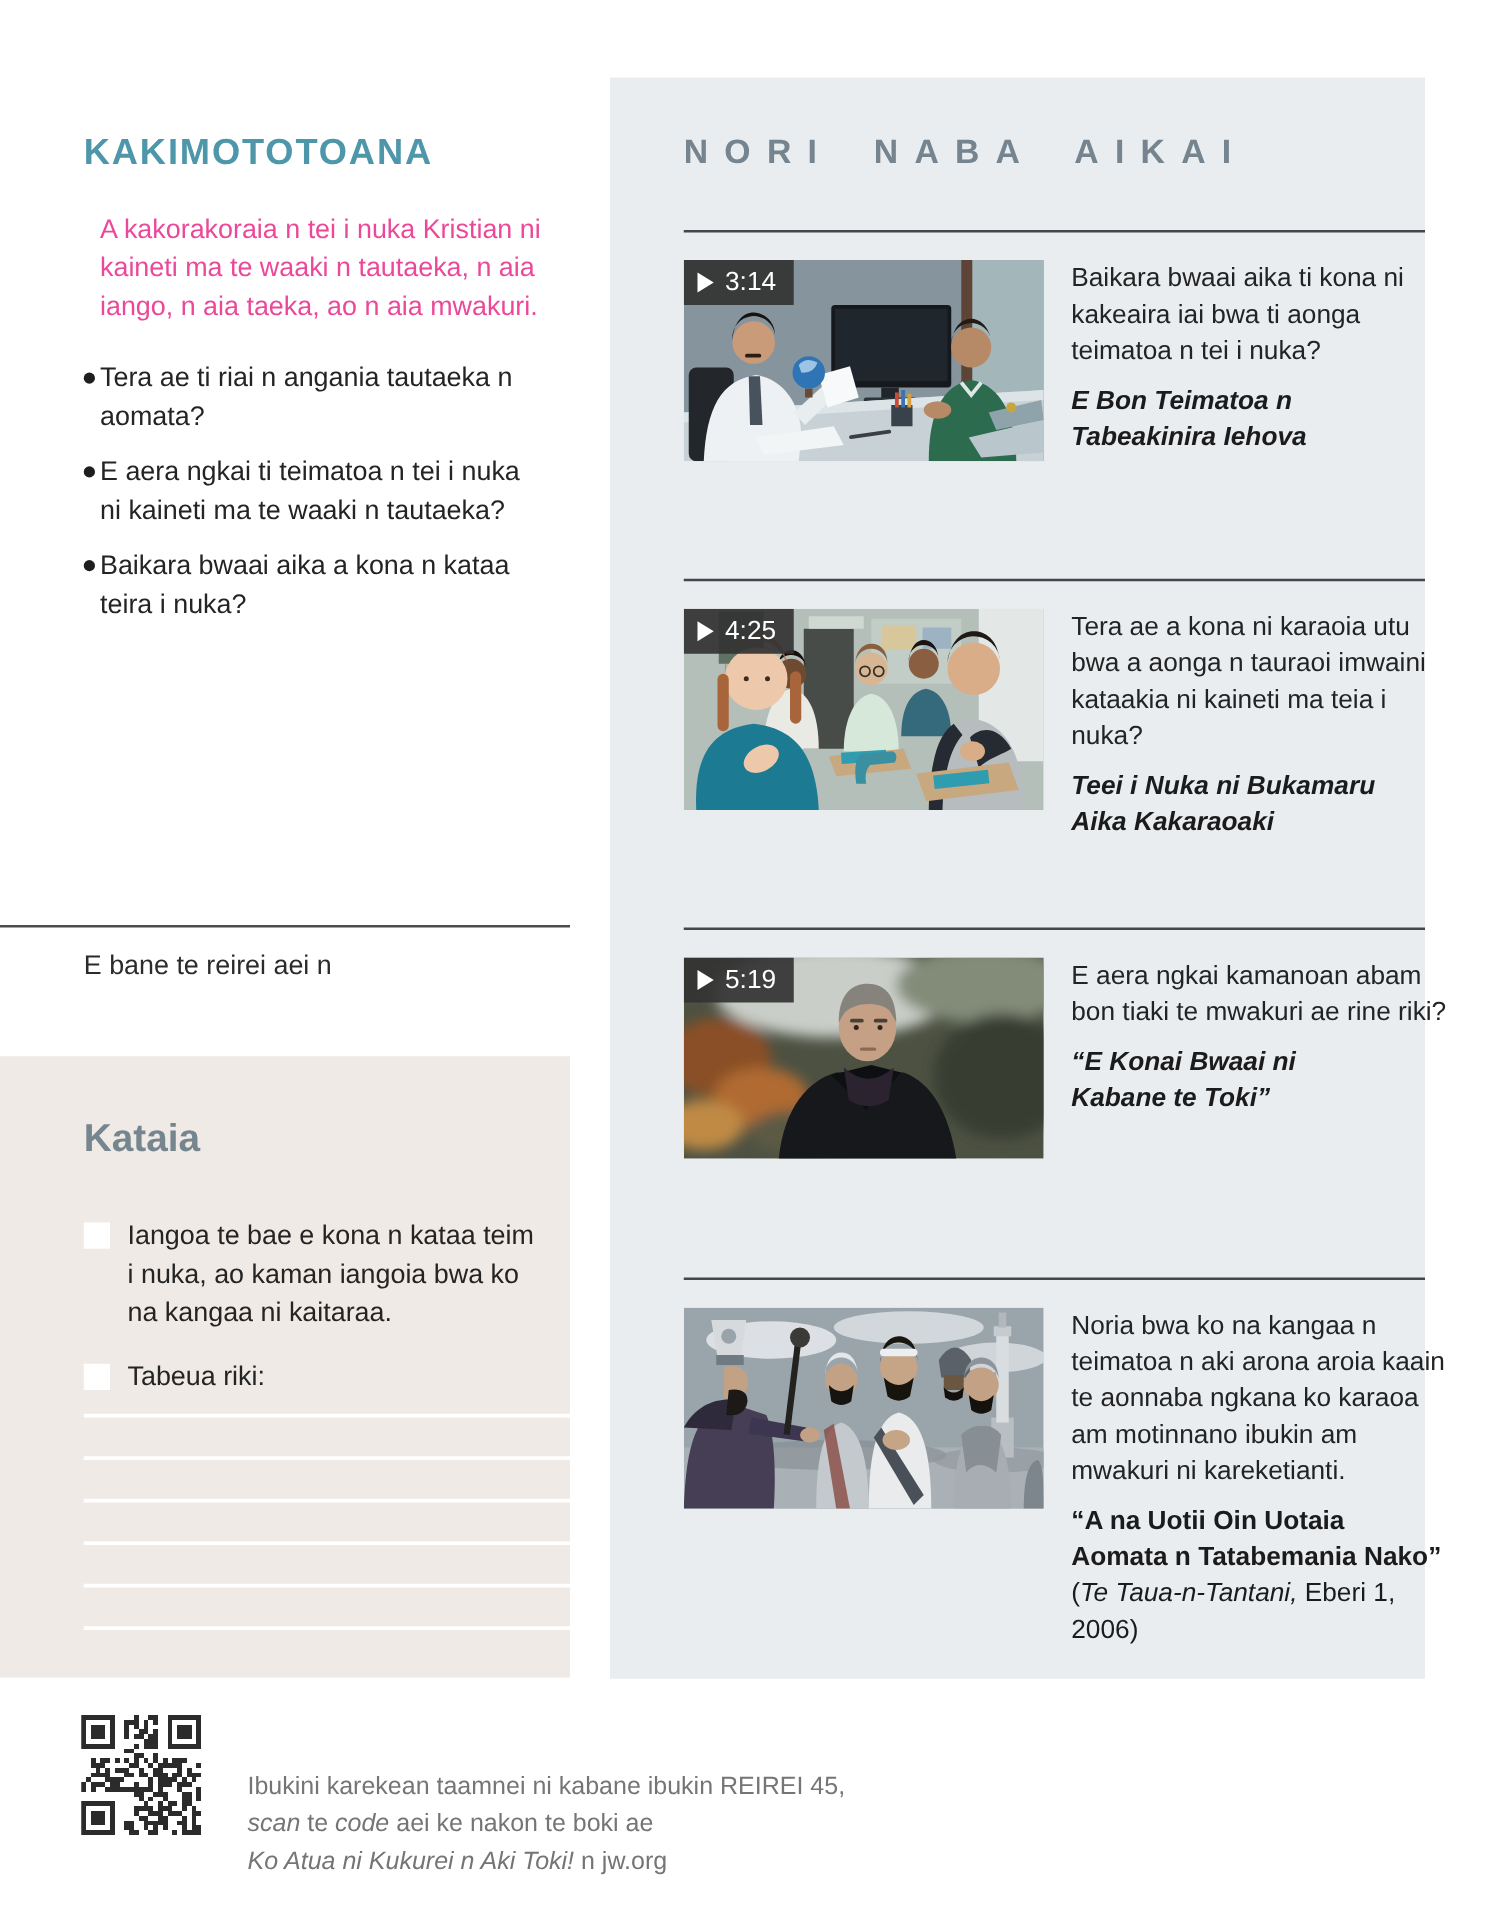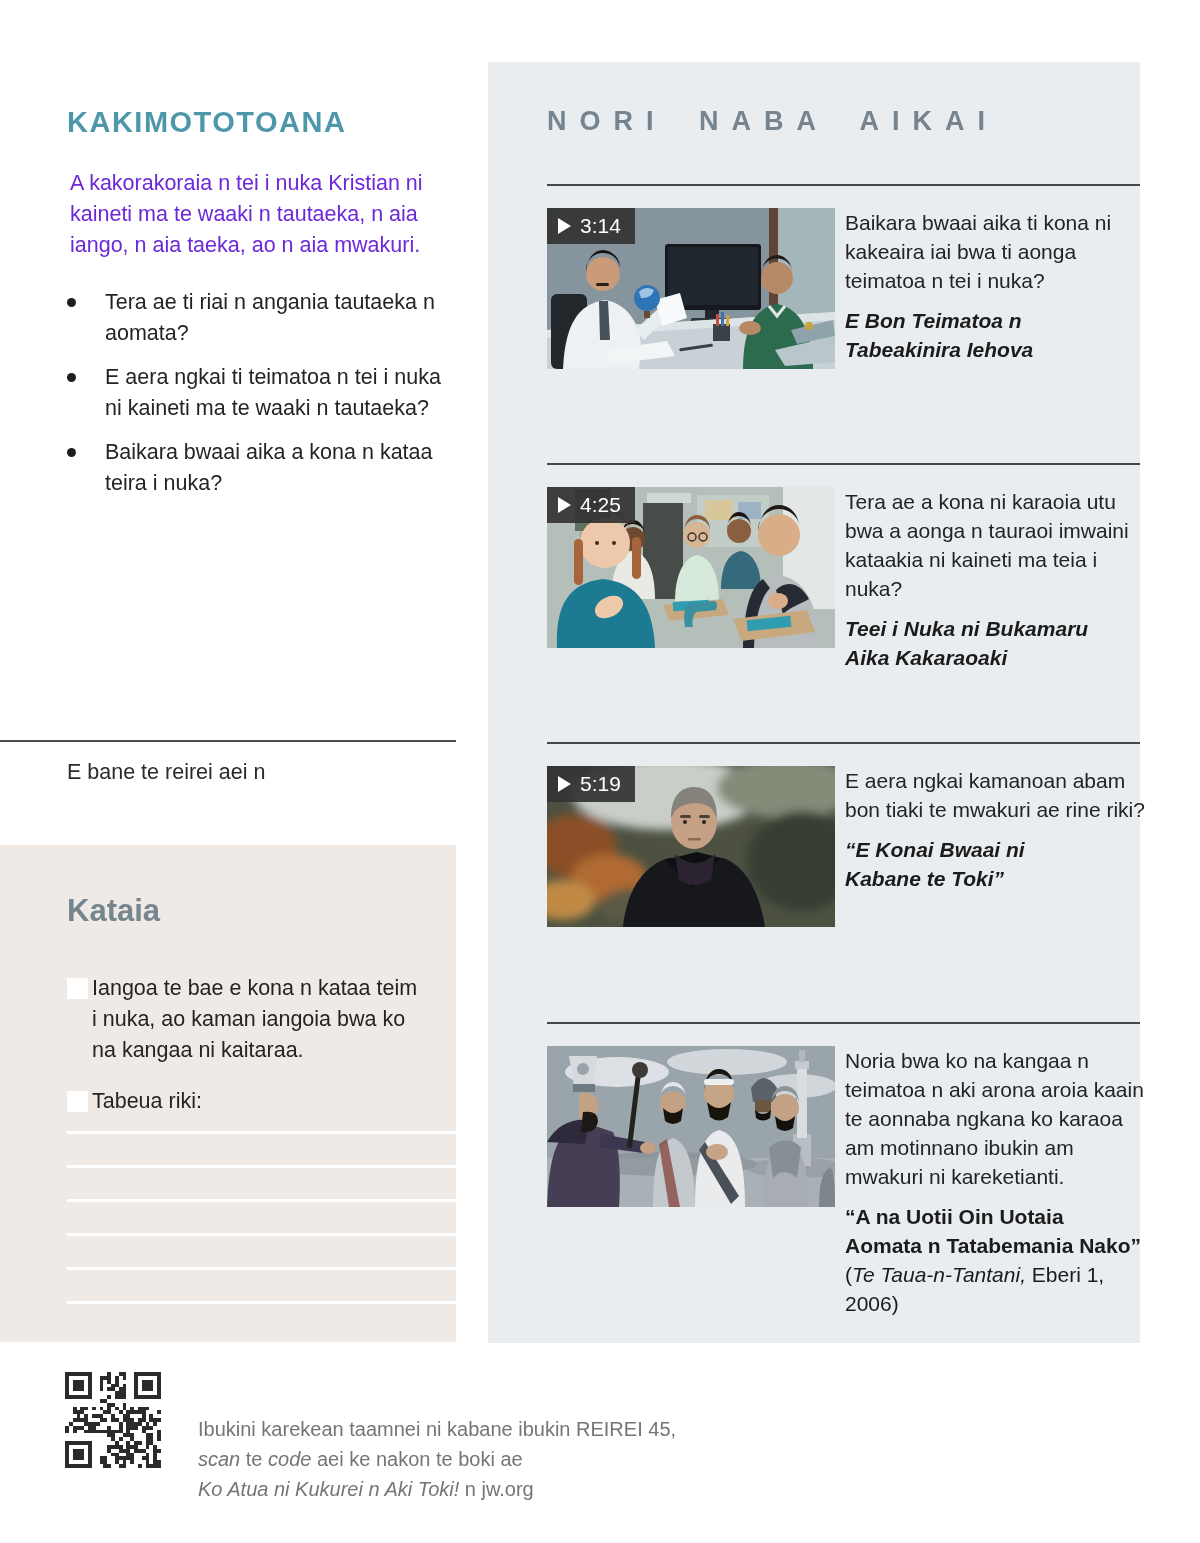--- a/index.html
+++ b/index.html
@@ -4,50 +4,50 @@
 <style>
   html,body{margin:0;padding:0}
   body{width:1200px;height:1543px;position:relative;background:#ffffff;
        font-family:"Liberation Sans",sans-serif;color:#232323}
   .page{position:absolute;inset:0;overflow:hidden}
 
   
   .left-col{position:absolute;left:67px;top:0;width:392px}
   .main-title{margin:104px 0 0;font-size:29px;line-height:36px;font-weight:700;
               letter-spacing:1.5px;color:#4e97ab}
-  .intro{margin:28px 3px 0;font-size:21.5px;line-height:31px;color:#6d28d9;width:392px}
+  .intro{margin:28px 13px 0;font-size:21.5px;line-height:31px;color:#ec4899;width:392px}
   .sub-head{margin:32px 0 0;font-size:31px;line-height:40px;font-weight:700;color:#76868f}
   .blist{list-style:none;margin:26px 0 0;padding:0}
-  .blist li{display:flex;gap:29px;margin-bottom:13px}
+  .blist li{display:flex;gap:4px;margin-bottom:13px}
   .dot{width:9px;height:9px;border-radius:50%;background:#1e1e1e;margin-top:11px;flex:none}
   .btext{width:340px;font-size:21.5px;line-height:31px;color:#242424}
 
   .left-rule{position:absolute;left:0;top:740px;width:456px;height:2px;background:#4d4d4d;border:none;margin:0}
   .ebane{position:absolute;left:67px;top:757px;margin:0;font-size:21.5px;line-height:31px;color:#2b2b2b}
 
   .kataia-box{position:absolute;left:0;top:845px;width:456px;height:497px;background:#f0eae6;box-sizing:border-box;padding:0 12px 0 67px}
   .kataia-box .sub-head{margin-top:46px}
-  .check-row{display:flex;gap:4px;margin-top:42px}
+  .check-row{display:flex;gap:14px;margin-top:42px}
   .check-row.second{margin-top:20px}
   .checkbox{width:21px;height:21px;background:#ffffff;flex:none;margin-top:5px}
   .check-text{margin:0;width:330px;font-size:21.5px;line-height:31px;color:#242424}
   .write-lines{margin-top:14px;width:389px}
   .write-line{height:3px;background:#ffffff;margin-bottom:31px}
 
   
   .qr{position:absolute;left:65px;top:1372px;width:96px;height:96px;shape-rendering:crispEdges}
   .footer-text{position:absolute;left:198px;top:1414px;font-size:20px;line-height:30px;color:#757575}
   .footer-text i{font-style:italic}
 
   
   .right-panel{position:absolute;left:488px;top:62px;width:652px;height:1281px;background:#e9edf0}
   .panel-title{position:absolute;left:59px;top:44px;margin:0;font-size:27px;font-weight:700;
                letter-spacing:13px;word-spacing:12px;color:#75848e;white-space:nowrap}
   .hrule{position:absolute;left:59px;width:593px;height:2px;background:#43474b}
-  .media-row{position:absolute;left:59px;display:flex;gap:10px}
+  .media-row{position:absolute;left:59px;display:flex;gap:22px}
   .thumb{position:relative;width:288px;height:161px;flex:none;margin:0;overflow:hidden}
   .thumb svg{width:100%;height:100%;display:block}
   .badge{position:absolute;top:0;left:0;height:36px;display:flex;align-items:center;gap:9px;
          padding:0 14px 0 11px;background:rgba(52,52,52,.93)}
   .play{width:0;height:0;border-left:13px solid #ffffff;border-top:8px solid transparent;border-bottom:8px solid transparent}
   .dur{color:#ffffff;font-size:21px;font-weight:400}
   .media-text{width:300px}
   .q{margin:0;font-size:21px;line-height:29px;color:#232323}
   .t{margin:11px 0 0;font-size:21px;line-height:29px;font-weight:700;font-style:italic;
      color:#1b1b1b;max-width:252px}

